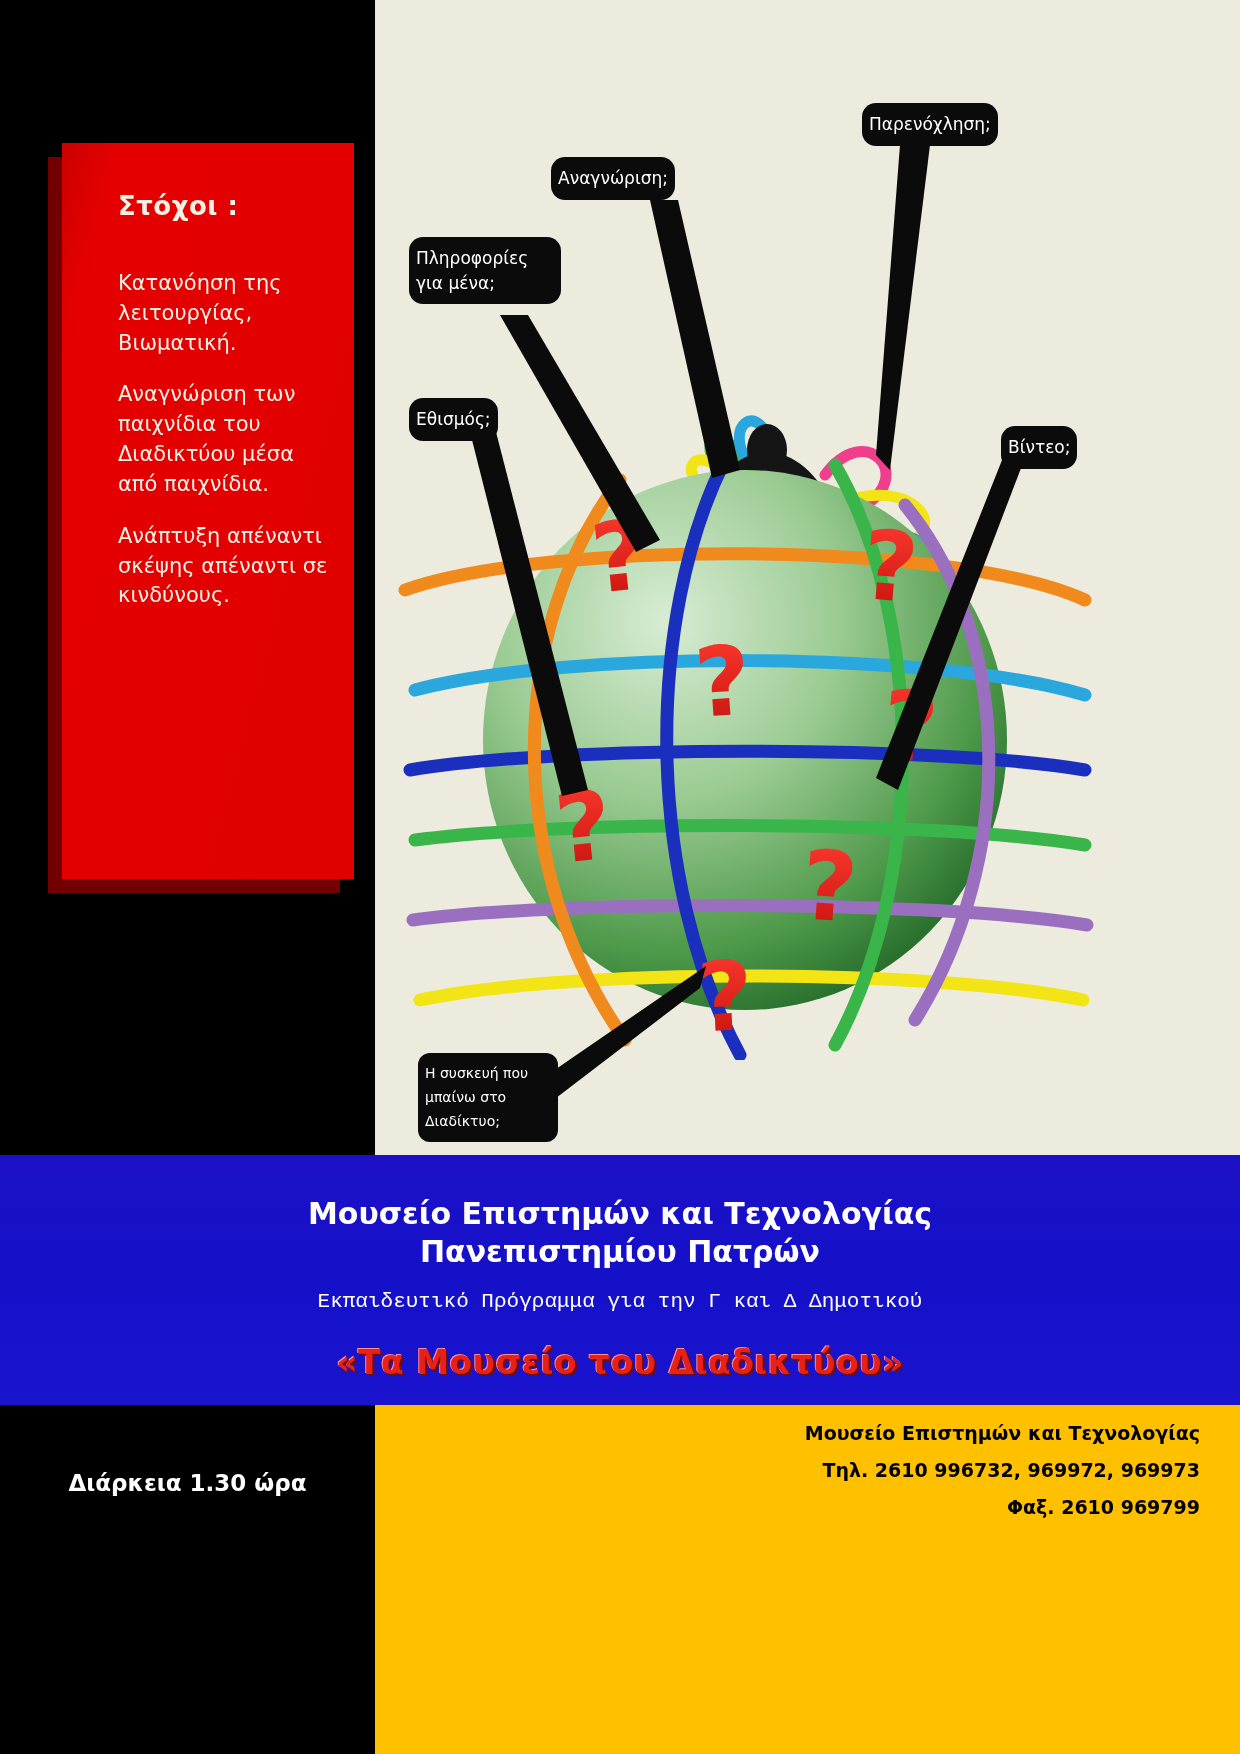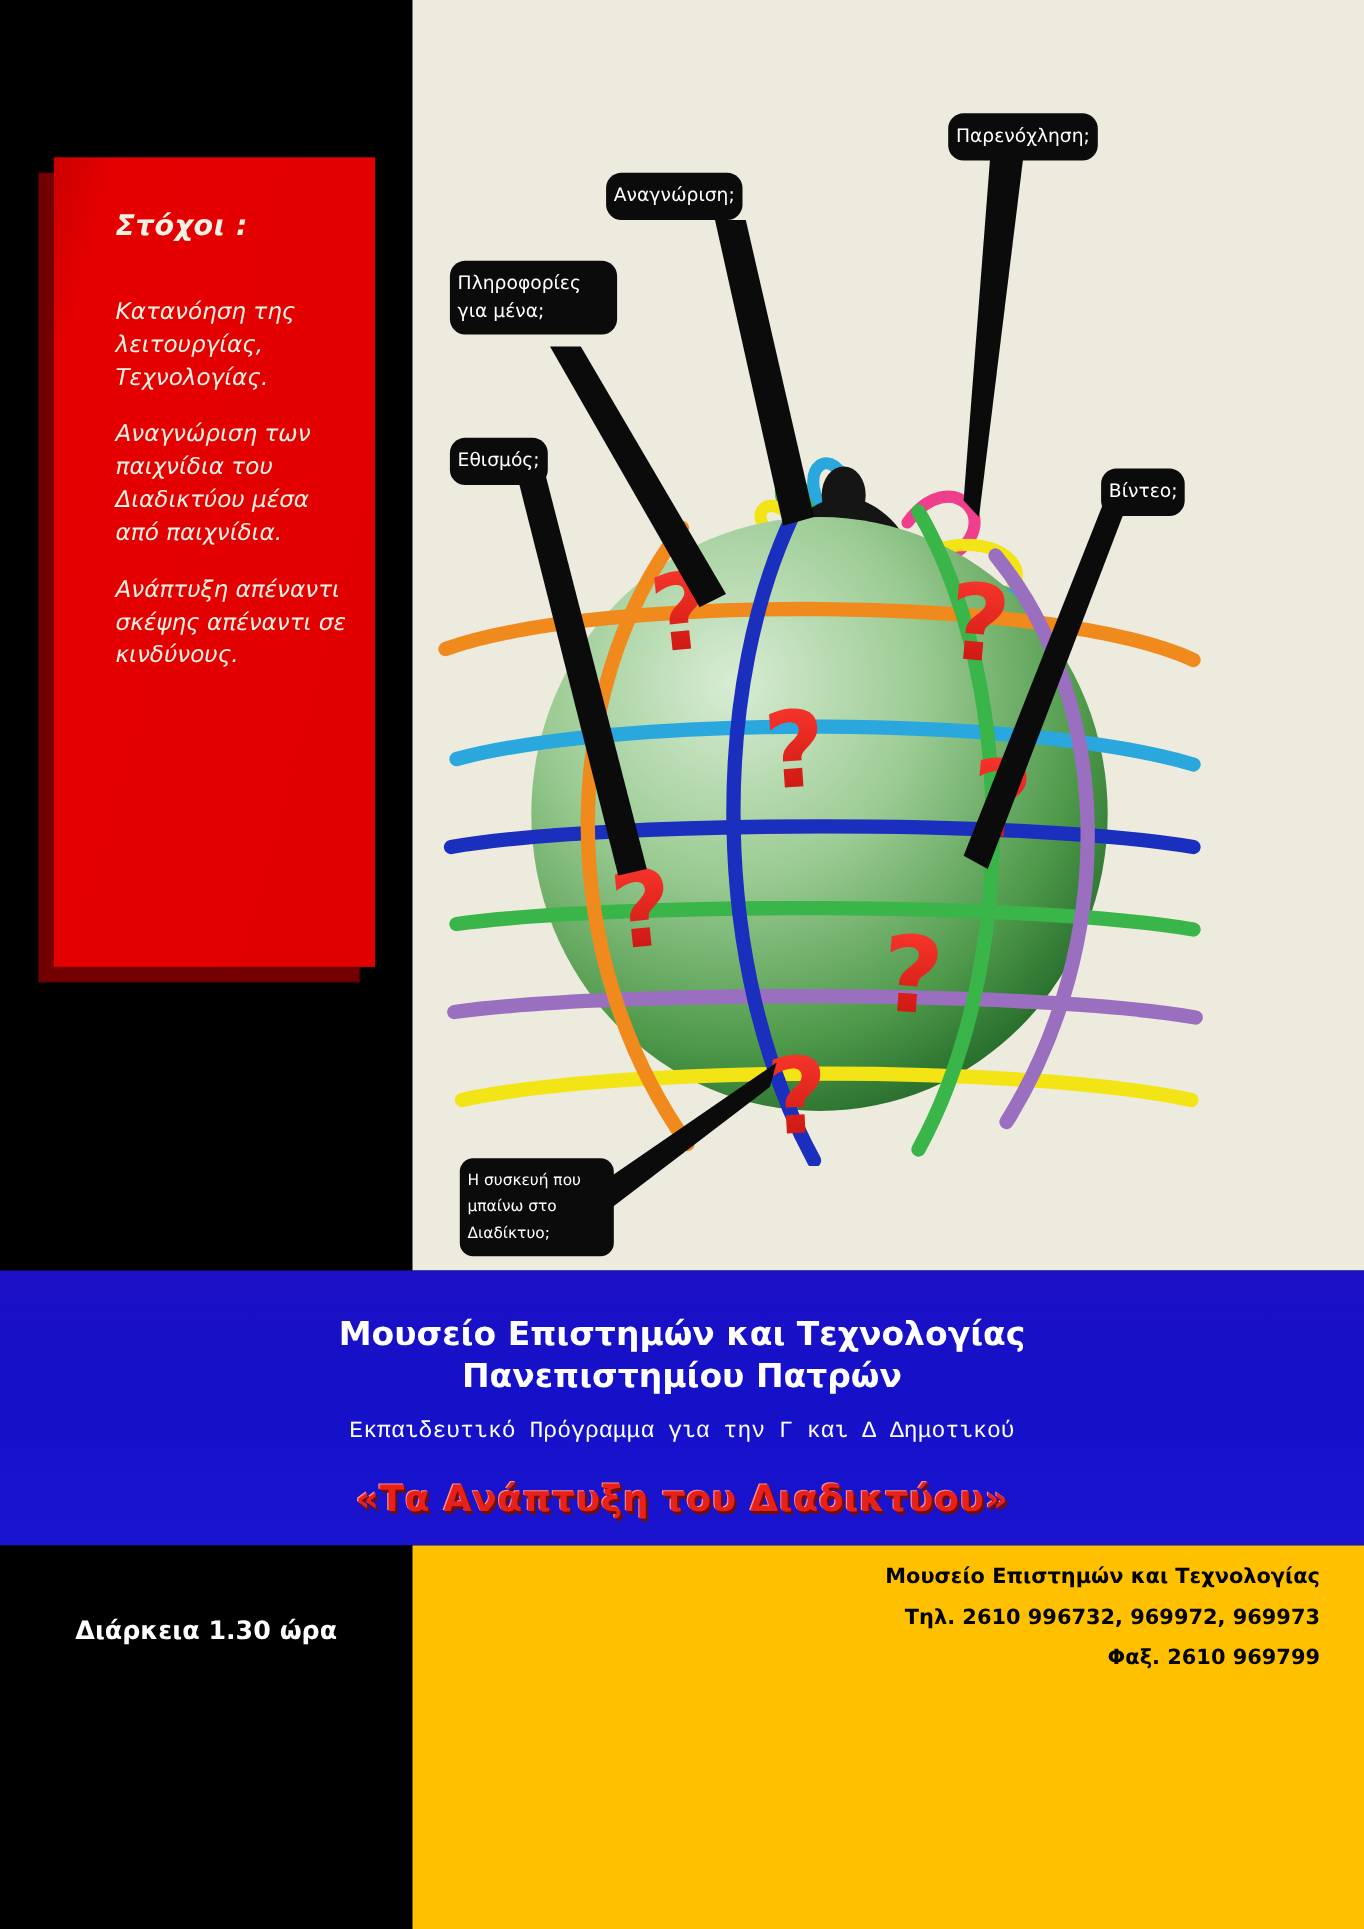--- a/index.html
+++ b/index.html
@@ -12,25 +12,24 @@
 
   
   #poster { position:absolute; inset:0; background:#000000; }
 
   
   .art-panel {
     position:absolute; left:375px; top:0; width:865px; height:1155px;
     background:#edeade;
   }
   .red-box {
-    position:absolute; left:49px; top:143px; width:292px; height:736px;
+    position:absolute; left:62px; top:143px; width:292px; height:736px;
     background:#e00000;
     background:linear-gradient(105deg,#cc0000 0%, #e50000 12%, #e00000 100%);
     box-shadow: -14px 14px 0 rgba(120,0,0,0.95);
-    font-style: italic;
   }
   .red-box-inner {
     position:absolute; left:0; top:0; width:100%; height:100%;
     padding:48px 20px 10px 56px;
   }
   .goals-title {
     color:#f5f1e4; font-size:26px; font-weight:bold; letter-spacing:0.5px;
     margin-bottom:48px; font-family:"DejaVu Sans", sans-serif;
   }
   .goal-p {
@@ -189,33 +188,33 @@
 
   <div class="bubble" style="left:1001px; top:426px;">Βίντεο;</div>
 
   <div class="bubble small" style="left:418px; top:1053px; width:140px;">Η συσκευή που
 μπαίνω  στο
 Διαδίκτυο;</div>
 
   <div class="red-box">
     <div class="red-box-inner">
       <div class="goals-title">Στόχοι :</div>
-      <div class="goal-p">Κατανόηση της λειτουργίας, Τεχνολογίας.</div>
+      <div class="goal-p">Κατανόηση της λειτουργίας, Βιωματική.</div>
       <div class="goal-p">Αναγνώριση των  παιχνίδια του Διαδικτύου μέσα από παιχνίδια.</div>
       <div class="goal-p">Ανάπτυξη απέναντι σκέψης απέναντι σε κινδύνους.</div>
     </div>
   </div>
 
   <div class="blue-band">
     <div class="mus-title">
       <div>Μουσείο  Επιστημών και Τεχνολογίας</div>
       <div>Πανεπιστημίου Πατρών</div>
     </div>
     <div class="mus-sub">Εκπαιδευτικό Πρόγραμμα για την Γ και Δ Δημοτικού</div>
-    <div class="prog-title">«Τα Ανάπτυξη του Διαδικτύου»</div>
+    <div class="prog-title">«Τα Μουσείο του Διαδικτύου»</div>
   </div>
 
   <div class="bottom-black"></div>
   <div class="duration">Διάρκεια  1.30 ώρα</div>
 
   <div class="bottom-yellow"></div>
   <div class="contact">
     <div>Μουσείο Επιστημών και Τεχνολογίας</div>
     <div>Τηλ. 2610 996732, 969972, 969973</div>
     <div>Φαξ. 2610 969799</div>

